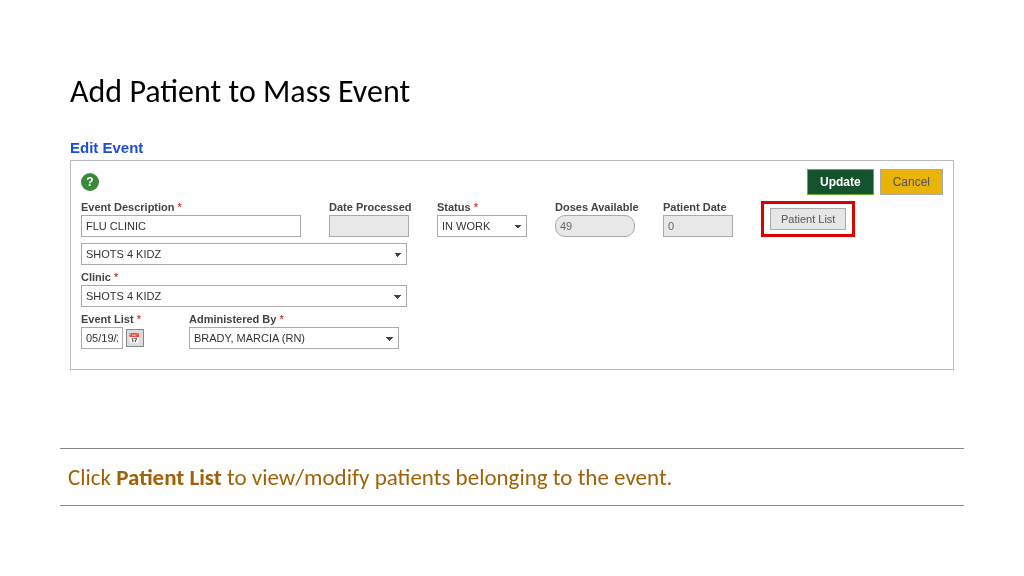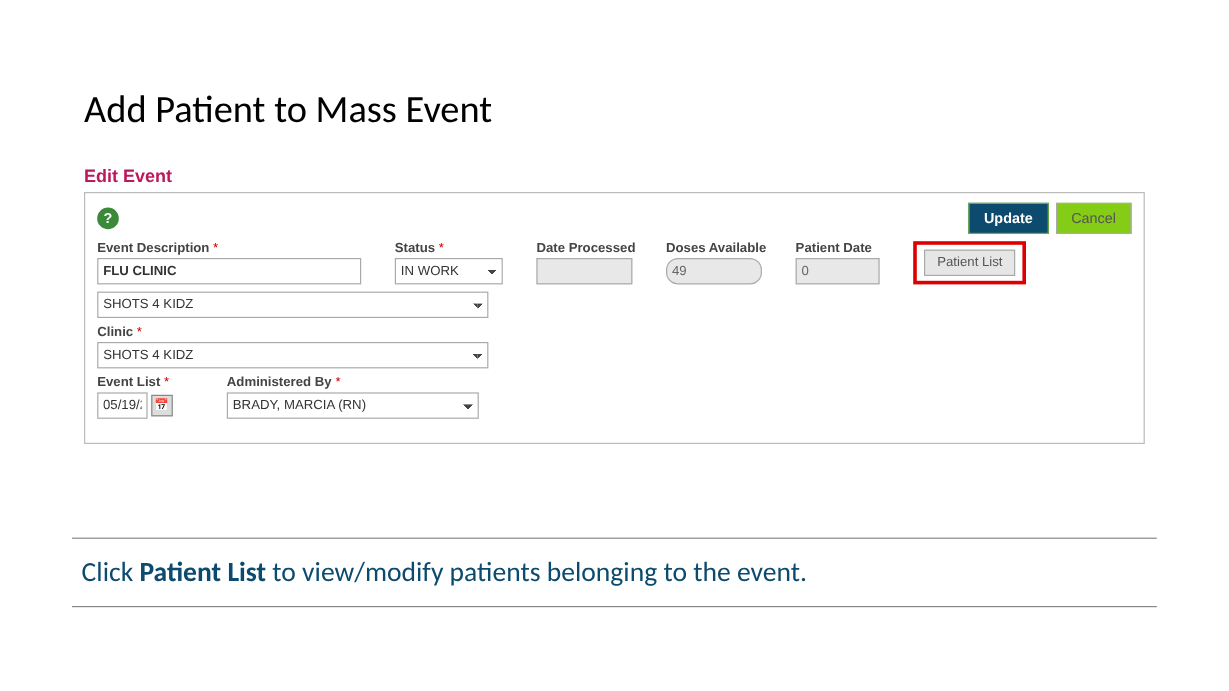--- a/index.html
+++ b/index.html
@@ -18,21 +18,21 @@
   .page-title {
     font-size: 32px;
     font-weight: 400;
     margin: 32px 0 28px 0;
     color: #000;
     font-family: Calibri, Arial, sans-serif;
   }
   .form-title {
     font-size: 15px;
     font-weight: bold;
-    color: #be185d;
+    color: #1d4ed8;
     margin-bottom: 4px;
   }
   .form-panel {
     border: 1px solid #bbb;
     padding: 8px 10px 14px 10px;
     font-size: 12px;
     color: #444;
     position: relative;
   }
   .top-row {
@@ -49,27 +49,27 @@
     font-size: 12px;
     display: inline-flex;
     align-items: center;
     justify-content: center;
     margin-right: auto;
   }
   .btn {
     font-size: 12px;
     padding: 5px 12px;
     border: 1px solid #aaa;
-    background: #84cc16;
+    background: #eab308;
     color: #555;
     cursor: pointer;
     margin-left: 6px;
   }
   .btn-primary {
-    background: #0c4a6e;
+    background: #14532d;
     color: #fff;
     border: 1px solid #6ab033;
     font-weight: bold;
   }
   .row {
     display: flex;
     gap: 28px;
     margin-bottom: 6px;
     align-items: flex-end;
   }
@@ -136,21 +136,21 @@
   .instruction-box {
     position: absolute;
     left: 60px;
     right: 60px;
     bottom: 70px;
     border-top: 1px solid #888;
     border-bottom: 1px solid #888;
     padding: 14px 8px;
     font-size: 23px;
     font-family: Calibri, Arial, sans-serif;
-    color: #0c4a6e;
+    color: #a16207;
   }
   .instruction-box b { font-weight: bold; }
 </style>
 </head>
 <body>
 
 <div class="slide">
   <h1 class="page-title">Add Patient to Mass Event</h1>
 
   <div class="form-title">Edit Event</div>
@@ -159,31 +159,31 @@
 
     <div class="top-row">
       <span class="help-icon">?</span>
       <button class="btn btn-primary">Update</button>
       <button class="btn">Cancel</button>
     </div>
 
     <div class="row">
       <div class="field" style="width:220px">
         <label><span>Event Description</span> <span class="req">*</span></label>
-        <input class="text-input" style="width: 100%; font-weight: bold;" value="FLU CLINIC">
-      </div>
-      <div class="field" style="width:90px">
-        <label><span>Status</span> <span class="req">*</span></label>
-        <select class="select-input" style="width:100%">
-          <option>IN WORK</option>
-        </select>
+        <input class="text-input" style="width: 100%;" value="FLU CLINIC">
       </div>
       <div class="field" style="width:80px">
         <label>Date Processed</label>
         <input class="text-input readonly" style="width: 100%;" readonly="" value="">
+      </div>
+      <div class="field" style="width:90px">
+        <label><span>Status</span> <span class="req">*</span></label>
+        <select class="select-input" style="width:100%">
+          <option>IN WORK</option>
+        </select>
       </div>
       <div class="field" style="width:80px">
         <label>Doses Available</label>
         <input class="text-input readonly" style="width: 100%; border-radius: 10px;" readonly="" value="49">
       </div>
       <div class="field" style="width:70px">
         <label>Patient Date</label>
         <input class="text-input readonly" style="width: 100%;" readonly="" value="0">
       </div>
       <div class="patient-list-wrap">

